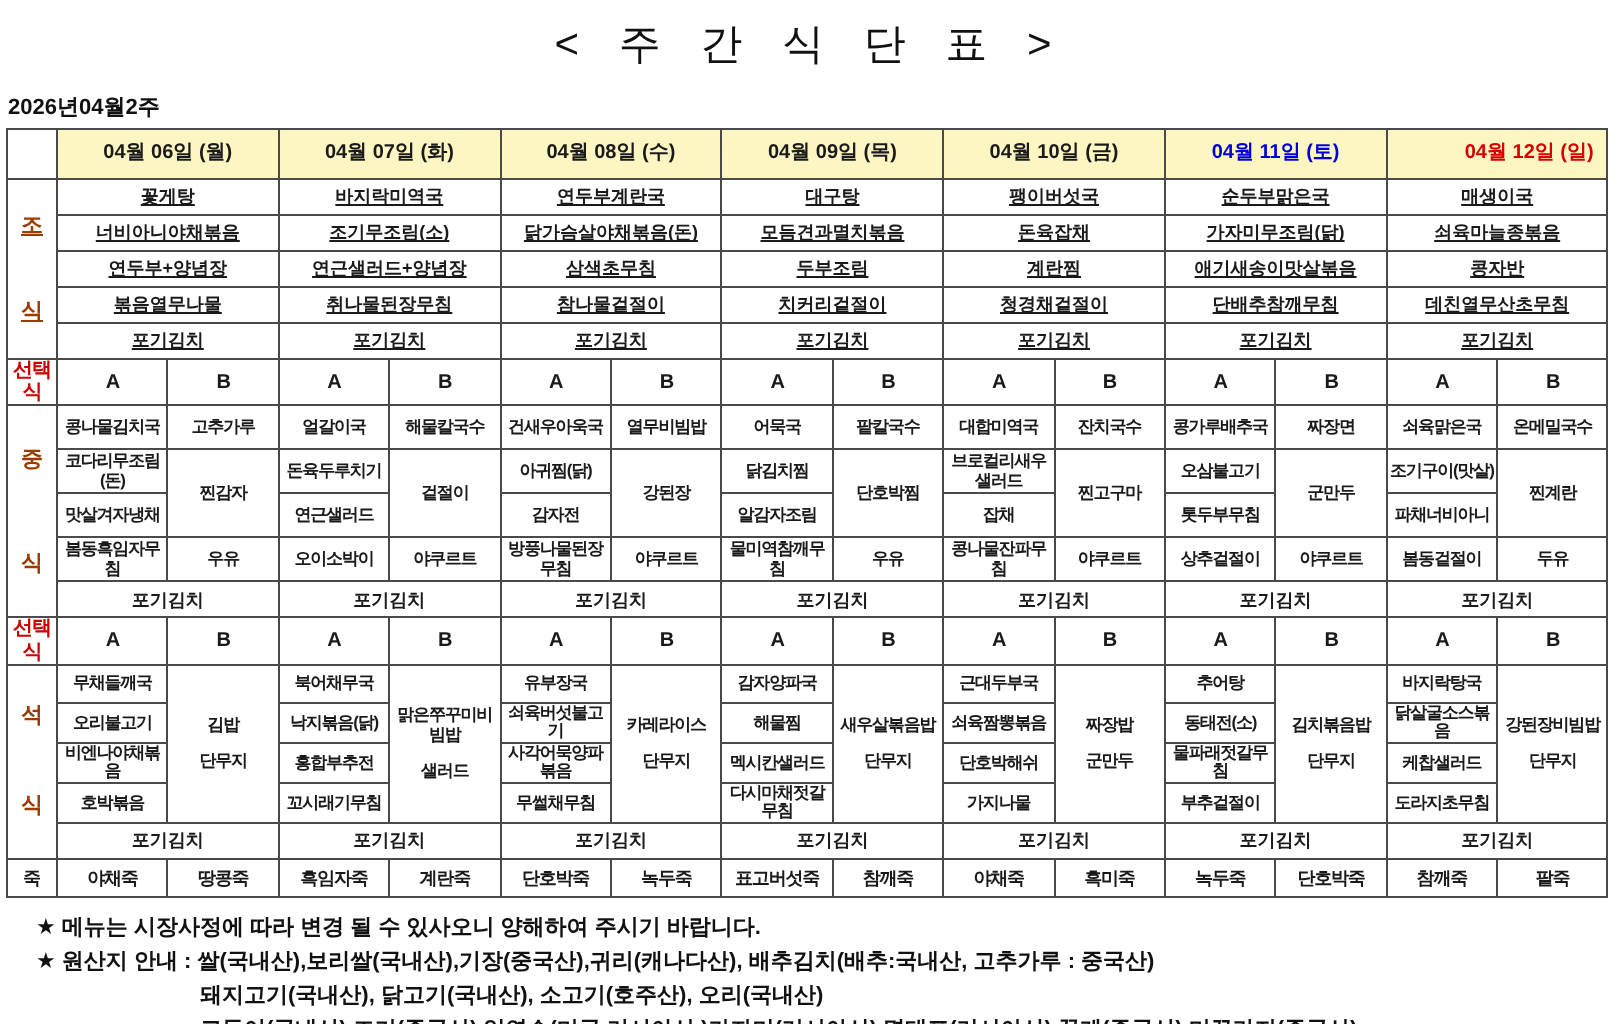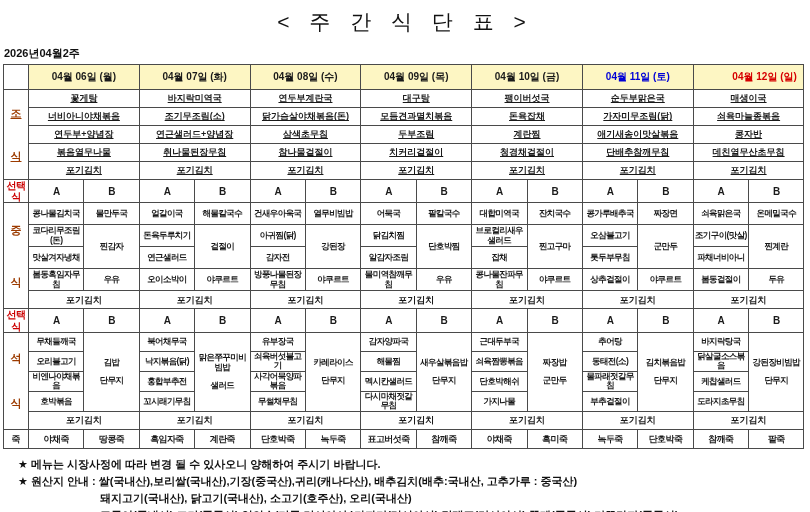--- a/index.html
+++ b/index.html
@@ -135,21 +135,21 @@
         <td class="half">B</td>
       </tr>
       <tr class="r-ln">
         <td class="sec-label" rowspan="5">
           <div class="vwrap hl">
             <span>중</span>
             <span>식</span>
           </div>
         </td>
         <td class="half">콩나물김치국</td>
-        <td class="half">물만두국</td>
+        <td class="half">고추가루</td>
         <td class="half">얼갈이국</td>
         <td class="half">해물칼국수</td>
         <td class="half">건새우아욱국</td>
         <td class="half">열무비빔밥</td>
         <td class="half">어묵국</td>
         <td class="half">팥칼국수</td>
         <td class="half">대합미역국</td>
         <td class="half">잔치국수</td>
         <td class="half">콩가루배추국</td>
         <td class="half">짜장면</td>

